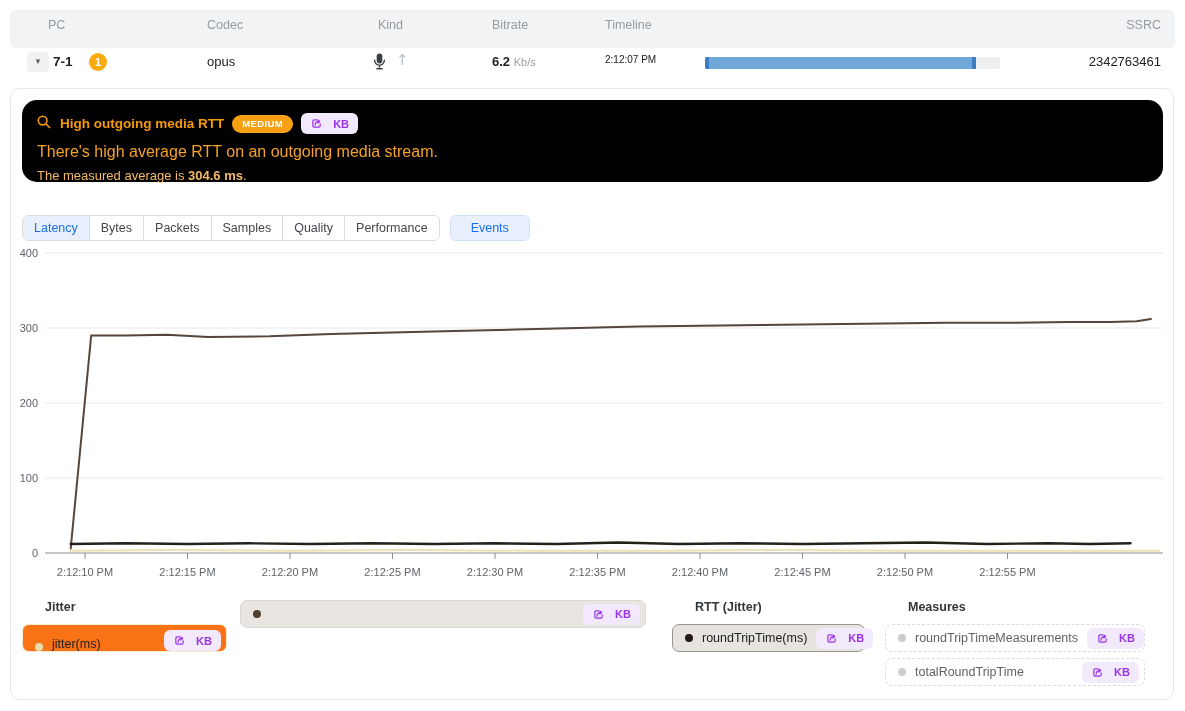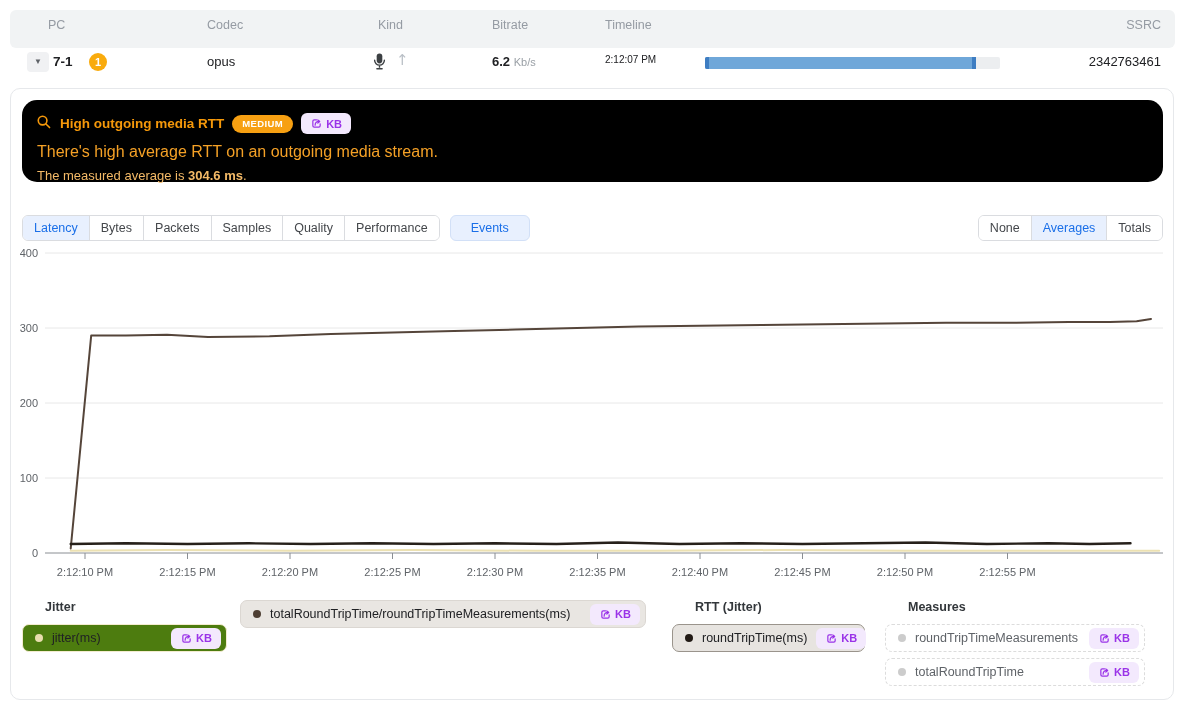--- a/index.html
+++ b/index.html
@@ -41,21 +41,21 @@
     background:#000000; border-radius:15px; padding:13px 14px; }
   .alert-head { display:flex; align-items:center; gap:8px; }
   .alert-title { font-size:13.5px; font-weight:bold; color:#f5980a; }
   .sev-badge { background:#f7a012; color:#fff; font-size:9.5px; font-weight:bold;
     letter-spacing:.4px; padding:3.5px 10px; border-radius:10px; }
   .alert-line1 { margin:9px 0 0 1px; font-size:16px; color:#f5a126; }
   .alert-line2 { margin:7px 0 0 1px; font-size:13px; color:#f4ba67; }
   .alert-line2 b { font-weight:bold; }
 
   
-  .kb-btn { display:inline-flex; align-items:center; gap:3px; background:#f3e9fd; border:none;
+  .kb-btn { display:inline-flex; align-items:center; gap:10px; background:#f3e9fd; border:none;
     border-radius:6px; padding:4px 9px; color:#9a33e8; font-size:11px; font-weight:bold; cursor:pointer;
     font-family:"Liberation Sans",sans-serif; }
   .kb-btn svg { display:block; }
 
   
   .tabs-row { position:absolute; left:22px; top:215px; width:1141px; height:26px; display:flex; align-items:flex-start; }
   .tab-group { display:inline-flex; border:1px solid #dadce0; border-radius:6px; overflow:hidden; background:#fff; }
   .tab { padding:5px 11px; font-size:12.5px; color:#44474b; background:#fff; border:none;
     border-right:1px solid #dadce0; cursor:pointer; line-height:14px; font-family:"Liberation Sans",sans-serif; }
   .tab:last-child { border-right:none; }
@@ -70,21 +70,21 @@
 
   
   .legend-group { position:absolute; top:600px; }
   .lg-jitter{left:22px;width:205px}.lg-rtt{left:240px;width:406px}.lg-rtti{left:672px;width:193px}.lg-meas{left:885px;width:260px}
   .legend-title { font-size:12.5px; font-weight:bold; color:#33373b; margin-bottom:10px;margin-left:23px; }
   .legend-pill { height:28px; display:flex; align-items:center; gap:9px; padding:0 5px 0 12px;
     border-radius:7px; margin-bottom:6px; cursor:pointer; }
   .legend-pill .dot { width:8px; height:8px; border-radius:50%; flex:none; }
   .legend-pill .lbl { font-size:12.5px; white-space:nowrap; }
   .legend-pill .kb-btn { margin-left:auto; }
-  .pill-jitter { background:#4d7c0f; border:1px solid #f4ecd0; }
+  .pill-jitter { background:#f97316; border:1px solid #f4ecd0;align-items:flex-end; }
   .pill-rtt { background:#e9e6e2; border:1px solid #dbd7d2; }
   .pill-rtti { background:#e7e4e0; border:1.5px solid #9a948c; }
   .pill-dashed { background:#fff; border:1px dashed #dcdcdc; }
   .pill-dashed .lbl { color:#5f6368; }
 
   .hidden-defs { position:absolute; width:0; height:0; overflow:hidden; }
 </style>
 </head>
 <body>
 
@@ -159,25 +159,20 @@
   <div class="tab-group">
     <button class="tab active">Latency</button>
     <button class="tab">Bytes</button>
     <button class="tab">Packets</button>
     <button class="tab">Samples</button>
     <button class="tab">Quality</button>
     <button class="tab">Performance</button>
   </div>
   <button class="events-btn">Events</button>
   <div class="tabs-spacer"></div>
-  <div class="tab-group">
-    <button class="tab">None</button>
-    <button class="tab active">Averages</button>
-    <button class="tab">Totals</button>
-  </div>
 </div>
 
 <svg class="chart-svg" viewBox="0 0 1185 345">
     <line x1="45" x2="1163" y1="8" y2="8" stroke="#e8e8e8" stroke-width="1"></line>
     <text x="38" y="12" text-anchor="end" font-size="11" fill="#5f6368">400</text>
     <line x1="45" x2="1163" y1="83" y2="83" stroke="#e8e8e8" stroke-width="1"></line>
     <text x="38" y="87" text-anchor="end" font-size="11" fill="#5f6368">300</text>
     <line x1="45" x2="1163" y1="158" y2="158" stroke="#e8e8e8" stroke-width="1"></line>
     <text x="38" y="162" text-anchor="end" font-size="11" fill="#5f6368">200</text>
     <line x1="45" x2="1163" y1="233" y2="233" stroke="#e8e8e8" stroke-width="1"></line>
@@ -219,21 +214,20 @@
           <use href="#share-icon"></use>
         </svg>
       <span>KB</span>
     </button>
   </div>
 </div>
 
 <div class="legend-group lg-rtt">
   <div class="legend-pill pill-rtt">
     <span class="dot" style="background: rgb(78, 63, 51);"></span>
-    <span class="lbl">totalRoundTripTime/roundTripTimeMeasurements(ms)</span>
     <button class="kb-btn">
       <svg width="13" height="13">
           <use href="#share-icon"></use>
         </svg>
       <span>KB</span>
     </button>
   </div>
 </div>
 
 <div class="legend-group lg-rtti">

